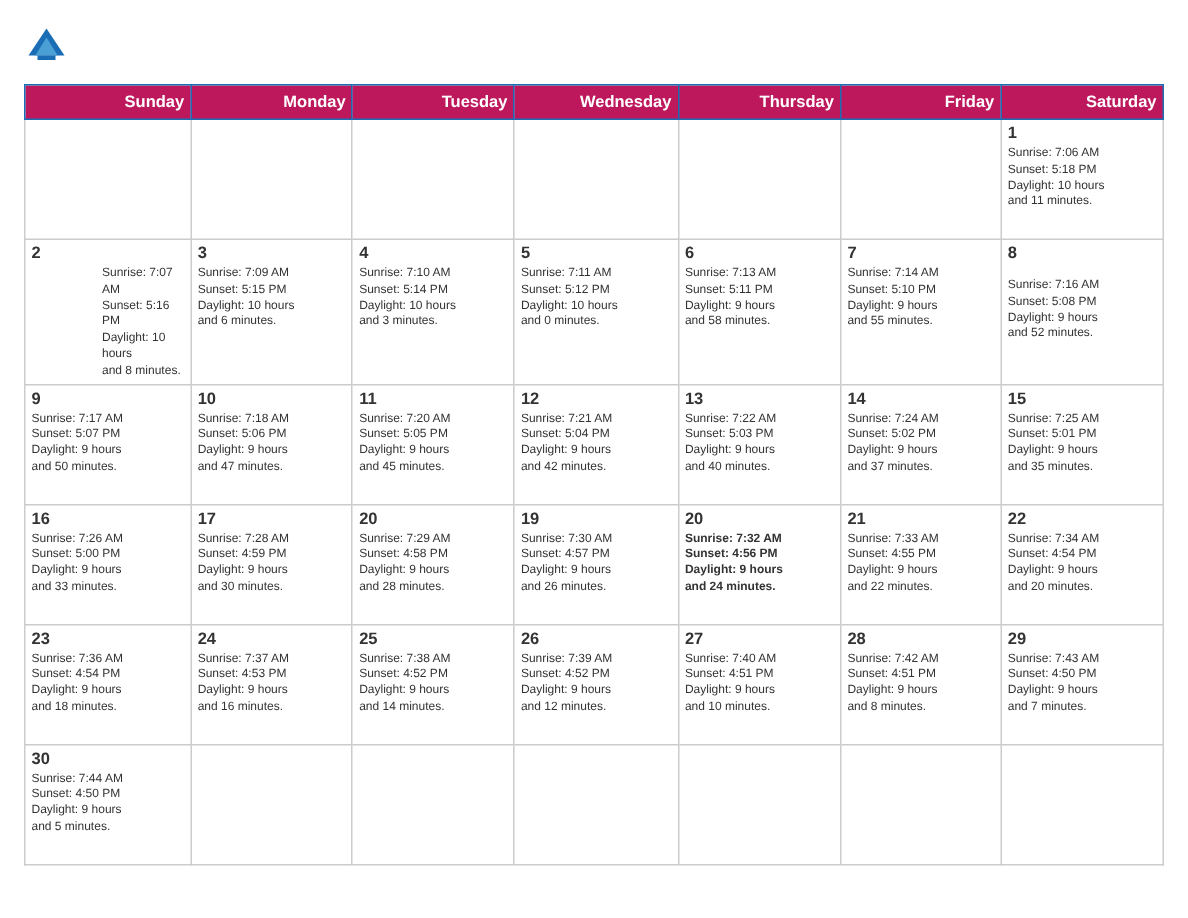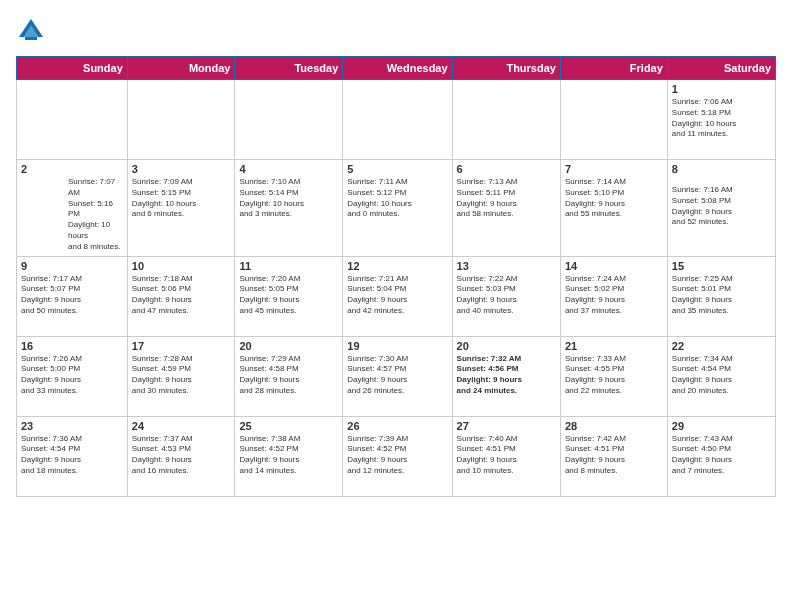--- a/index.html
+++ b/index.html
@@ -337,15 +337,30 @@
 and 8 minutes.</div>
           </td>
           <td>
             <div class="day-num">29</div>
             <div class="day-info" style="white-space: pre-line;">Sunrise: 7:43 AM
 Sunset: 4:50 PM
 Daylight: 9 hours
 and 7 minutes.</div>
           </td>
         </tr>
+        <tr class="week-row">
+          <td>
+            <div class="day-num">30</div>
+            <div class="day-info" style="white-space: pre-line;">Sunrise: 7:44 AM
+Sunset: 4:50 PM
+Daylight: 9 hours
+and 5 minutes.</div>
+          </td>
+          <td class="empty"></td>
+          <td class="empty"></td>
+          <td class="empty"></td>
+          <td class="empty"></td>
+          <td class="empty"></td>
+          <td class="empty"></td>
+        </tr>
       </tbody>
   </table>
 </div>
 
 </body></html>

